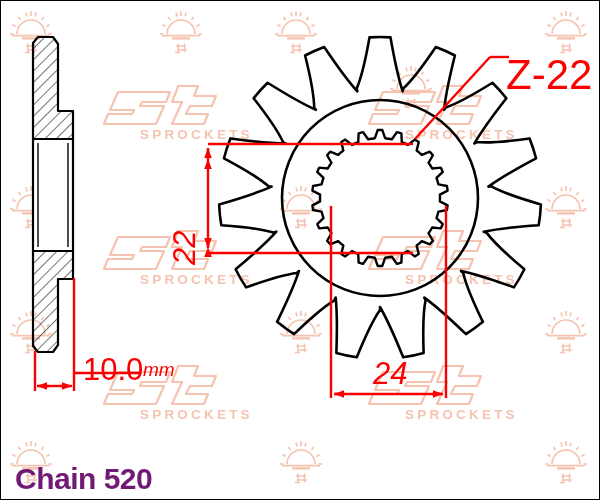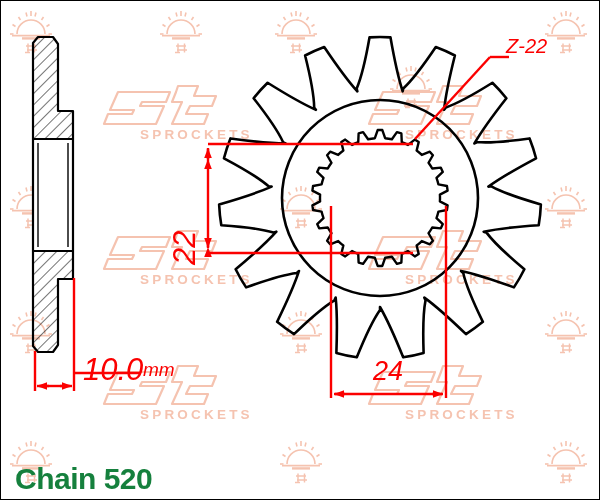--- a/index.html
+++ b/index.html
@@ -1,27 +1,27 @@
 <!DOCTYPE html>
 <html><head>
 <meta charset="utf-8">
 <style>
   html,body{margin:0;padding:0;background:#fff;}
   body{width:600px;height:500px;font-family:"Liberation Sans",sans-serif;}
   #sheet{position:relative;width:600px;height:500px;box-sizing:border-box;
          border:1.5px solid #000;background:#fff;overflow:hidden;}
   .layer{position:absolute;inset:0;}
   .label{position:absolute;color:#fb0000;white-space:nowrap;}
-  .bold-lbl{position:absolute;color:#15803d;font-weight:bold;white-space:nowrap;
+  .bold-lbl{position:absolute;color:#701a75;font-weight:bold;white-space:nowrap;
             font-family:"Liberation Sans",sans-serif;}
   svg{display:block;overflow:visible;}
   .lbl-22{font-size:31px;font-style:italic;transform:rotate(-90deg);transform-origin:left bottom;}
-  .lbl-24{font-size:27px;font-style:italic;}
-  .lbl-z22{font-size:20px;font-style:italic;}
-  .lbl-10{font-size:31px;font-style:italic;}
+  .lbl-24{font-size:31px;font-style:italic;}
+  .lbl-z22{font-size:42px;margin-top:16px;}
+  .lbl-10{font-size:31px;}
   .lbl-mm{font-size:19px;font-style:italic;}
   .chain-lbl{font-size:30px;letter-spacing:-0.5px;}
   .jtf-lbl{font-size:30px;letter-spacing:-0.5px;}
 </style>
 </head>
 <body>
 
 <div id="sheet">
 
   <div class="layer">

